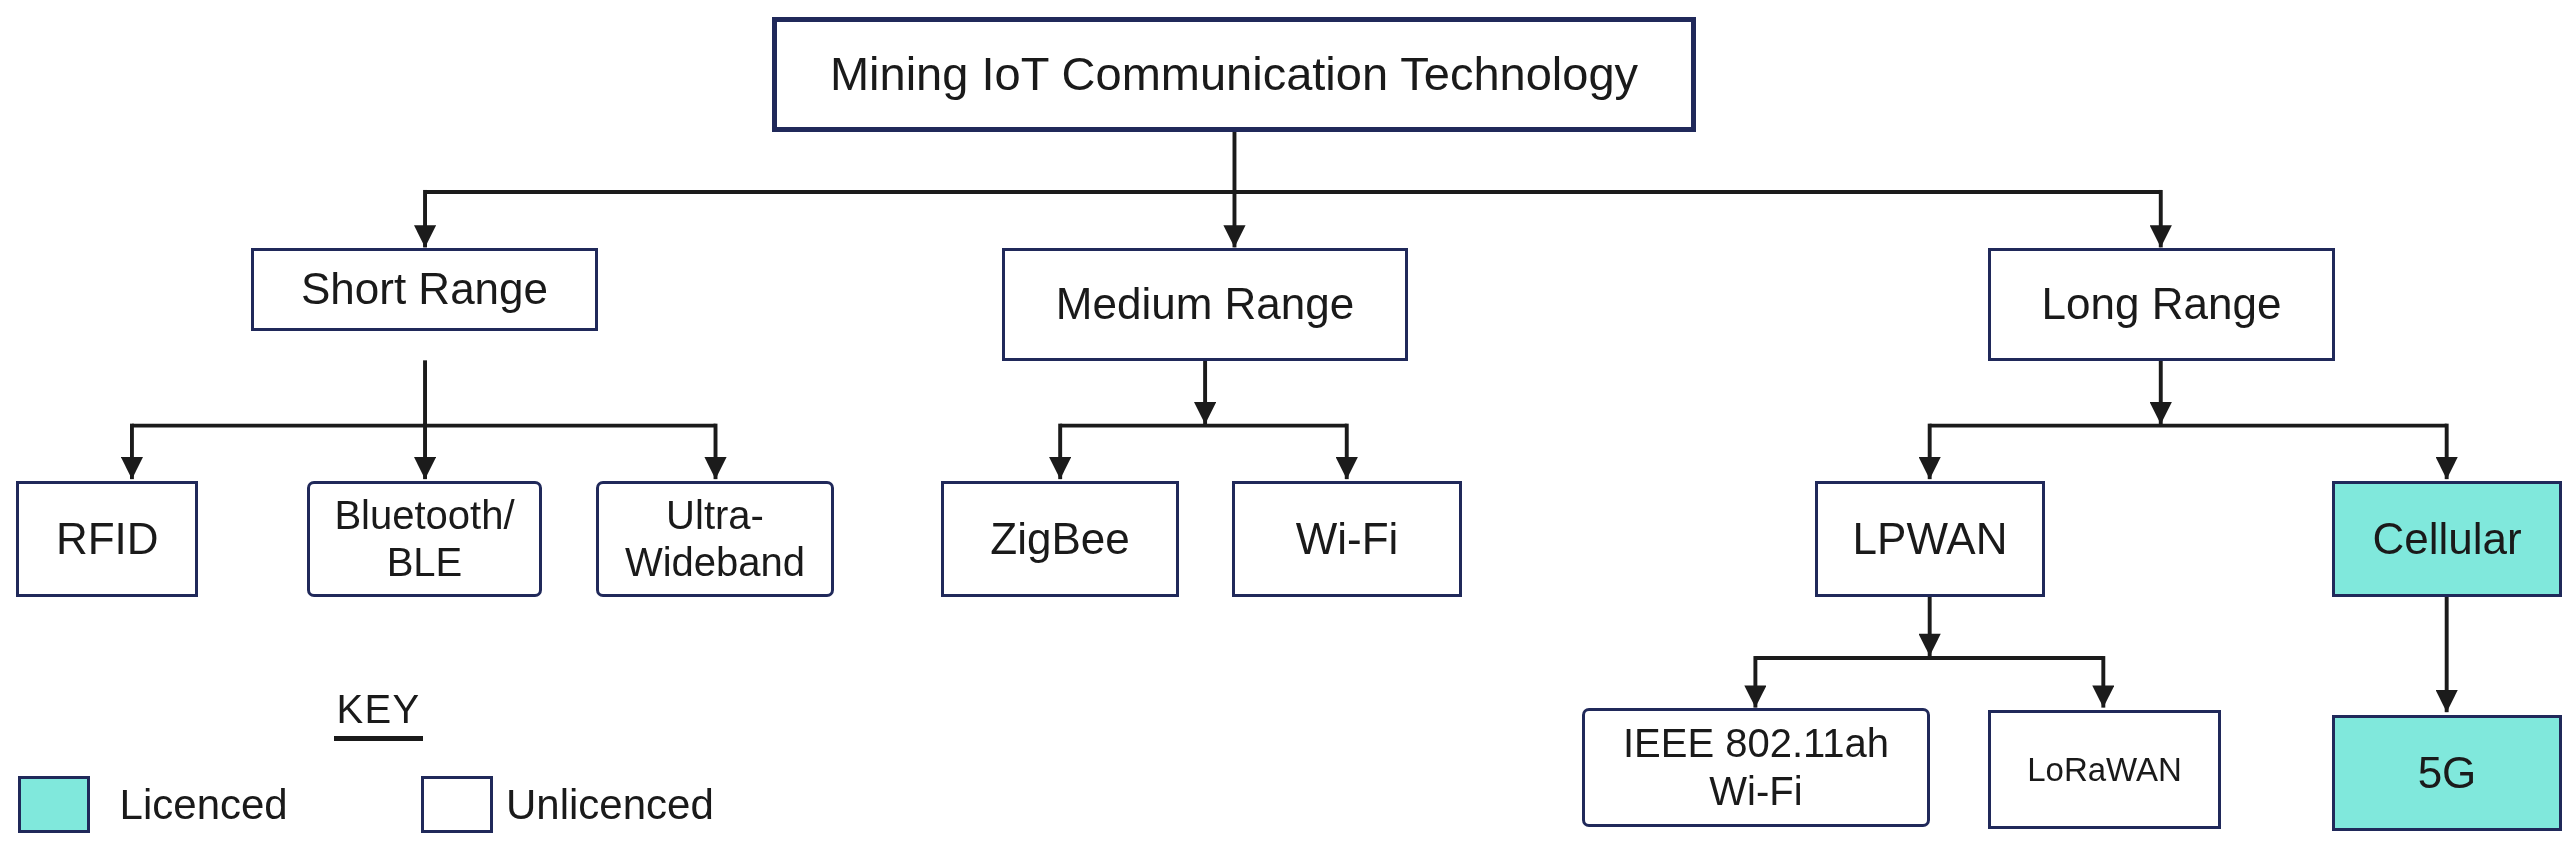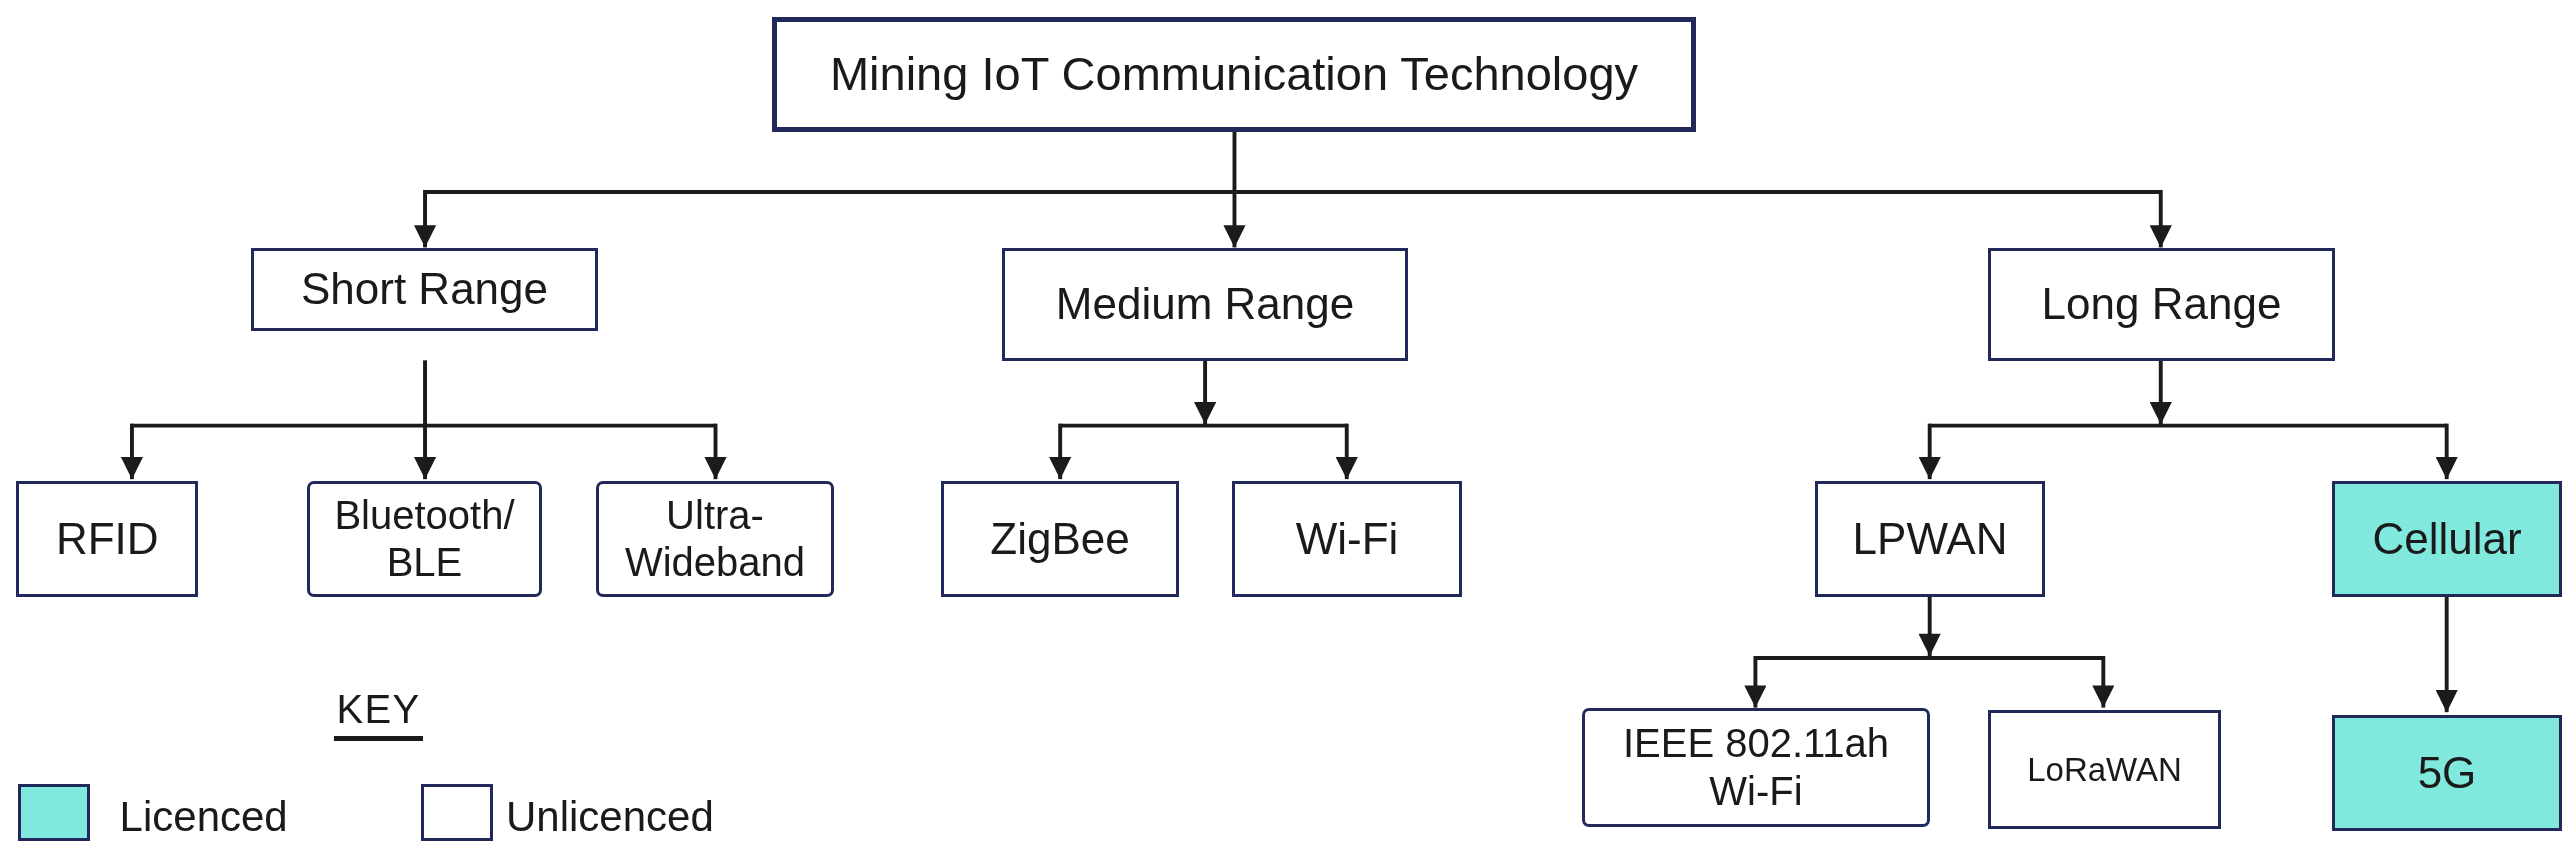--- a/index.html
+++ b/index.html
@@ -19,21 +19,21 @@
   .node .label{white-space:pre-line;}
   .node.root{border-width:5.2px;font-size:47px;}
   .node.licenced{background:var(--color-licenced,#80e8dc);}
   .node.multiline{font-size:40px;line-height:1.18;border-radius:7px;}
   .node.small-label{font-size:33px;}
 
   .key-heading{position:absolute;left:334px;top:687px;
         font-size:40px;font-weight:normal;color:var(--color-text,#1a1a1a);
         border-bottom:5.9px solid var(--color-text,#1a1a1a);
         padding:0 2.6px 3.9px 2.6px;letter-spacing:1.3px;}
-  .legend-item{position:absolute;display:flex;align-items:flex-end;margin-top:8px;}
+  .legend-item{position:absolute;display:flex;align-items:center;}
   .swatch{width:72px;height:57px;box-sizing:border-box;
         border:3.9px solid var(--color-border,#20295a);background:#fff;flex:0 0 auto;}
   .swatch.licenced{background:var(--color-licenced,#80e8dc);}
   .legend-label{font-size:42px;color:var(--color-text,#1a1a1a);}
 </style>
 </head>
 <body>
 
 <div class="stage">
 

